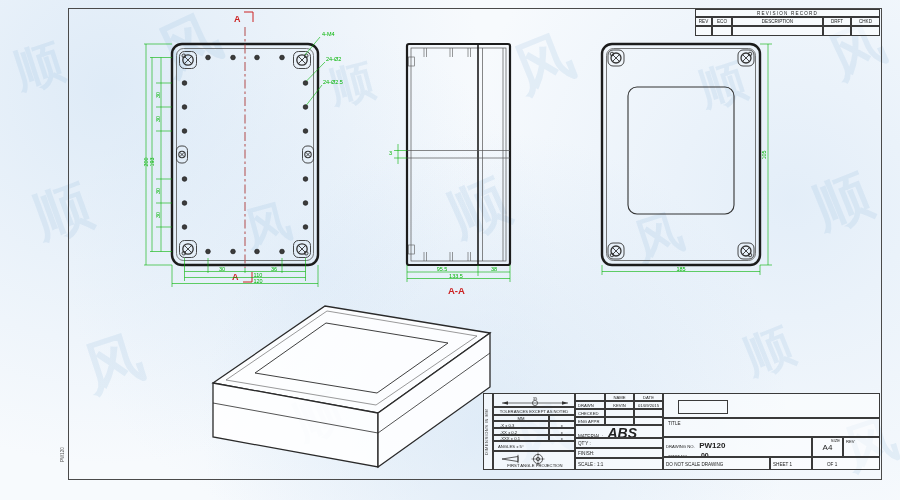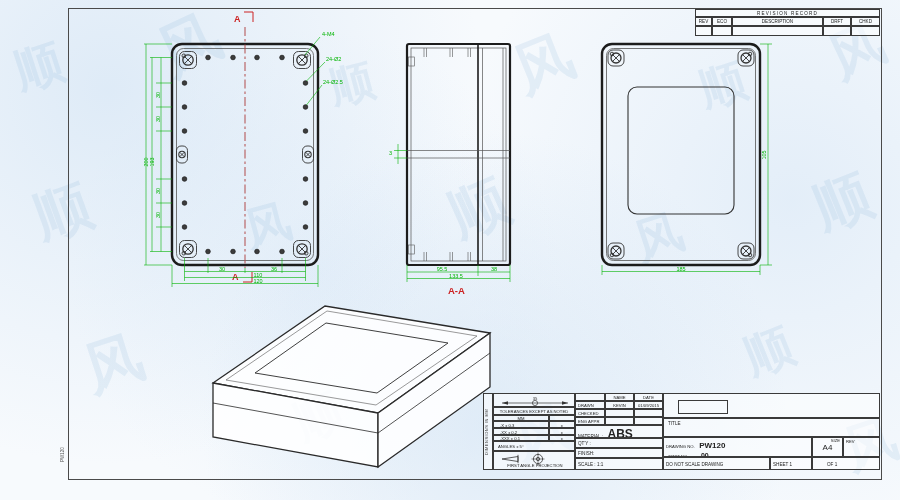--- a/index.html
+++ b/index.html
@@ -319,21 +319,21 @@
     <div class="cell tb-tiny ctr" style="left:122px;top:8px;width:29px;height:8px;line-height:8px;">KEVIN</div>
     <div class="cell tb-tiny ctr" style="left:151px;top:8px;width:29px;height:8px;line-height:8px;">01/09/2015</div>
     <div class="cell tb-tiny" style="left:92px;top:16px;width:30px;height:8px;line-height:8px;padding-left:2px;">CHECKED</div>
     <div class="cell" style="left:122px;top:16px;width:29px;height:8px;"></div>
     <div class="cell" style="left:151px;top:16px;width:29px;height:8px;"></div>
     <div class="cell tb-tiny" style="left:92px;top:24px;width:30px;height:8px;line-height:8px;padding-left:2px;">ENG APPR</div>
     <div class="cell" style="left:122px;top:24px;width:29px;height:8px;"></div>
     <div class="cell" style="left:151px;top:24px;width:29px;height:8px;"></div>
     <div class="cell" style="left:92px;top:32px;width:88px;height:13px;line-height:13px;padding-left:2px;">
       <span class="tb-small">MATERIAL :</span>
-      <span class="bold" style="font-size:12px;">ABS</span>
+      <span class="bold" style="font-size:14px;font-style:italic;">ABS</span>
     </div>
     <div class="cell tb-small" style="left:92px;top:45px;width:88px;height:10px;line-height:10px;padding-left:2px;">QT'Y :</div>
     <div class="cell tb-small" style="left:92px;top:55px;width:88px;height:10px;line-height:10px;padding-left:2px;">FINISH:</div>
     <div class="cell tb-small" style="left:92px;top:65px;width:88px;height:12px;line-height:12px;padding-left:2px;">SCALE : 1:1</div>
 
     <div class="cell" style="left:180px;top:0;width:217px;height:25px;">
       <div style="position:absolute;left:14px;top:6px;width:48px;height:12px;border:0.6px solid #3a3a3a;"></div>
     </div>
     <div class="cell" style="left:180px;top:25px;width:217px;height:19px;">
       <span class="tb-small" style="position:absolute;left:4px;top:2px;">TITLE</span>

